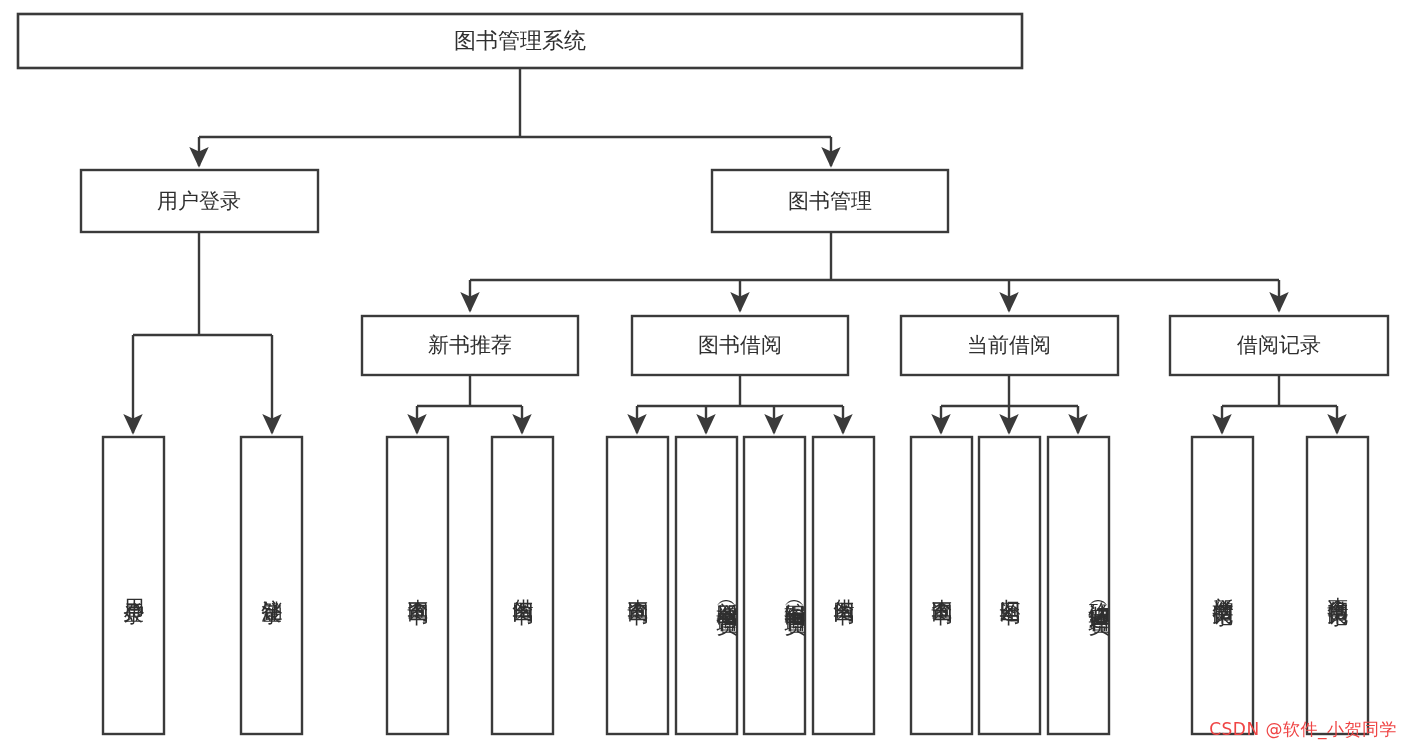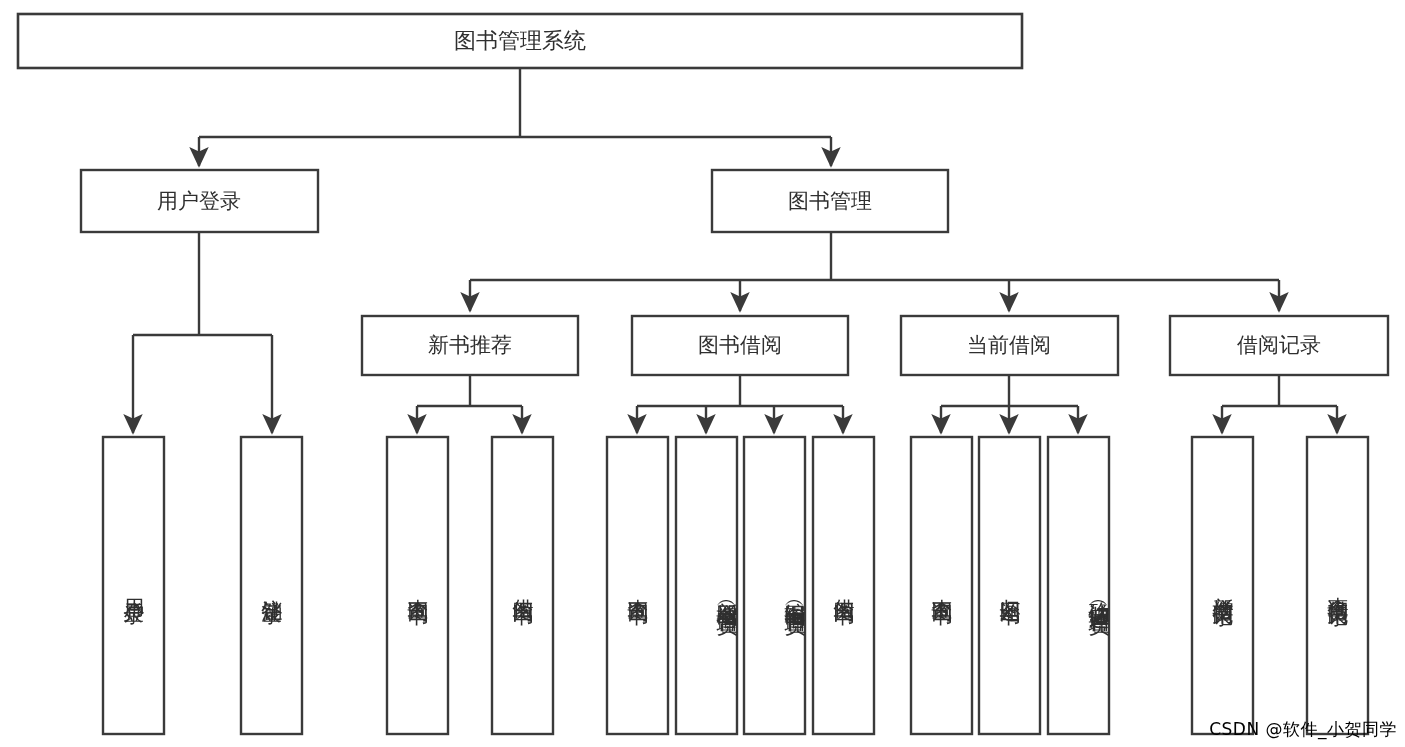--- a/index.html
+++ b/index.html
@@ -68,21 +68,21 @@
     align-items: flex-start;
     justify-content: center;
     pointer-events: none;
   }
   .watermark {
     position: absolute;
     right: 8px;
     bottom: 6px;
     font-family: "DejaVu Sans", "Liberation Sans", sans-serif;
     font-size: 17px;
-    color: #000000;
+    color: #ef4444;
     letter-spacing: 0.5px;
     white-space: nowrap;
   }
 </style>
 </head>
 <body>
 
 <div id="chart-root">
 
   <svg id="flow" viewBox="0 0 1405 747">

